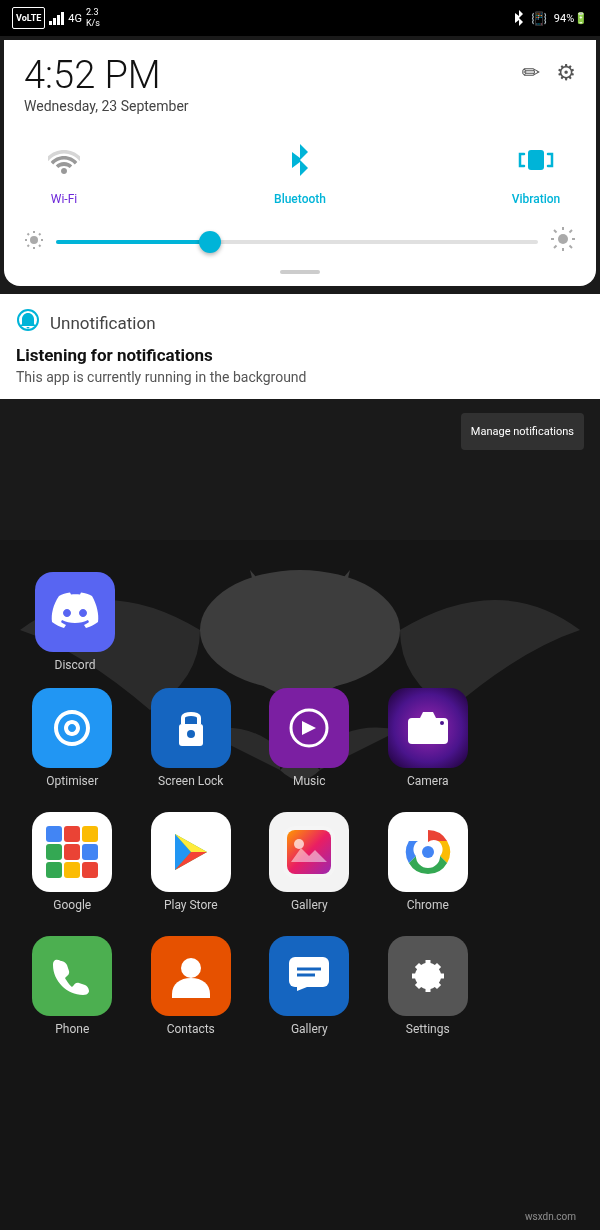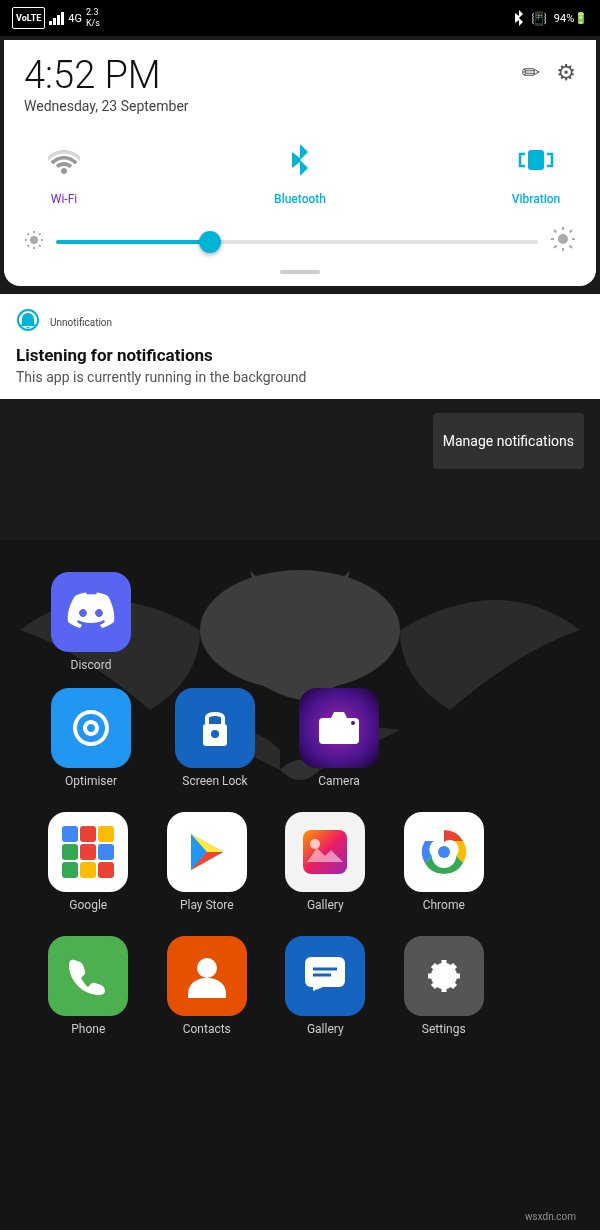--- a/index.html
+++ b/index.html
@@ -159,33 +159,33 @@
       margin: 8px 0;
       padding: 14px 16px;
     }
     .notif-header {
       display: flex;
       align-items: center;
       gap: 10px;
       margin-bottom: 8px;
     }
     .notif-app-icon { font-size: 22px; color: #00b4d8; }
-    .notif-app-name { font-size: 10px; color: #444; }
+    .notif-app-name { font-size: 17px; color: #444; }
     .notif-title { font-size: 17px; font-weight: bold; color: #111; margin-bottom: 4px; }
     .notif-desc { font-size: 14px; color: #555; }
     .manage-notif-btn {
       display: flex;
       justify-content: flex-end;
       padding: 6px 16px 0;
     }
     .manage-notif-btn span {
-      font-size: 14px;
+      font-size: 11px;
       color: #fff;
       background: rgba(60,60,60,0.7);
-      padding: 20px 10px;
+      padding: 12px 10px;
       border-radius: 4px;
     }
 
     
     .home-bg {
       position: absolute;
       top: 540px;
       left: 0;
       width: 600px;
       height: 690px;
@@ -201,21 +201,21 @@
       width: 600px;
       height: 320px;
       z-index: 1;
       opacity: 0.35;
     }
 
     
     .app-grid-section {
       position: absolute;
       top: 572px;
-      left: 16px;
+      left: 0;
       width: 500px;
       z-index: 2;
       padding: 0 20px;
     }
     .app-row {
       display: flex;
       justify-content: flex-start;
       gap: 14px;
       margin-bottom: 24px;
     }
@@ -370,20 +370,29 @@
     </div>
     <div class="app-item">
       <div class="app-icon-wrap screenlock-bg">
         <svg width="36" height="44" viewBox="0 0 36 44" fill="white">
           <rect x="6" y="18" width="24" height="22" rx="3"></rect>
           <path d="M10 18V12C10 6.5 26 6.5 26 12V18" stroke="white" stroke-width="4" fill="none"></path>
           <circle cx="18" cy="28" r="4" fill="#1565C0"></circle>
         </svg>
       </div>
       <span class="app-label">Screen Lock</span>
+    </div>
+    <div class="app-item">
+      <div class="app-icon-wrap music-bg">
+        <svg width="44" height="44" viewBox="0 0 44 44" fill="white">
+          <circle cx="22" cy="22" r="18" stroke="white" stroke-width="3" fill="none"></circle>
+          <path d="M15 15 L29 22 L15 29Z" fill="white"></path>
+        </svg>
+      </div>
+      <span class="app-label">Music</span>
     </div>
     <div class="app-item">
       <div class="app-icon-wrap camera-bg" style="background: radial-gradient(circle, #9C27B0 0%, #4A148C 60%, #1a0030 100%);">
         <svg width="44" height="36" viewBox="0 0 44 36" fill="white">
           <rect x="2" y="8" width="40" height="26" rx="4"></rect>
           <circle cx="22" cy="21" r="9" stroke="white" stroke-width="3" fill="none"></circle>
           <circle cx="22" cy="21" r="4" fill="white"></circle>
           <path d="M14 8 L17 2 L27 2 L30 8Z"></path>
           <circle cx="36" cy="13" r="2" fill="#4A148C"></circle>
         </svg>

